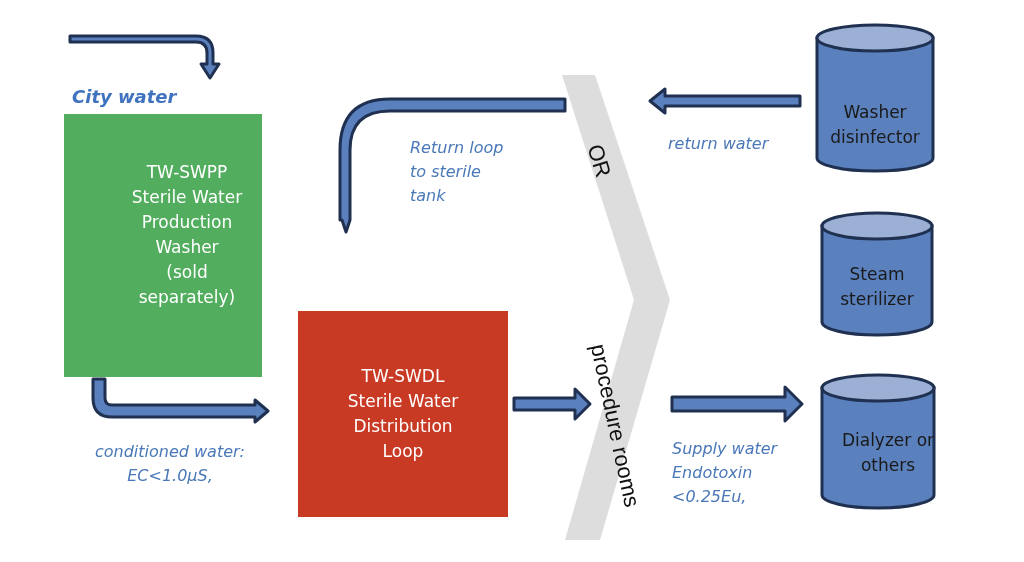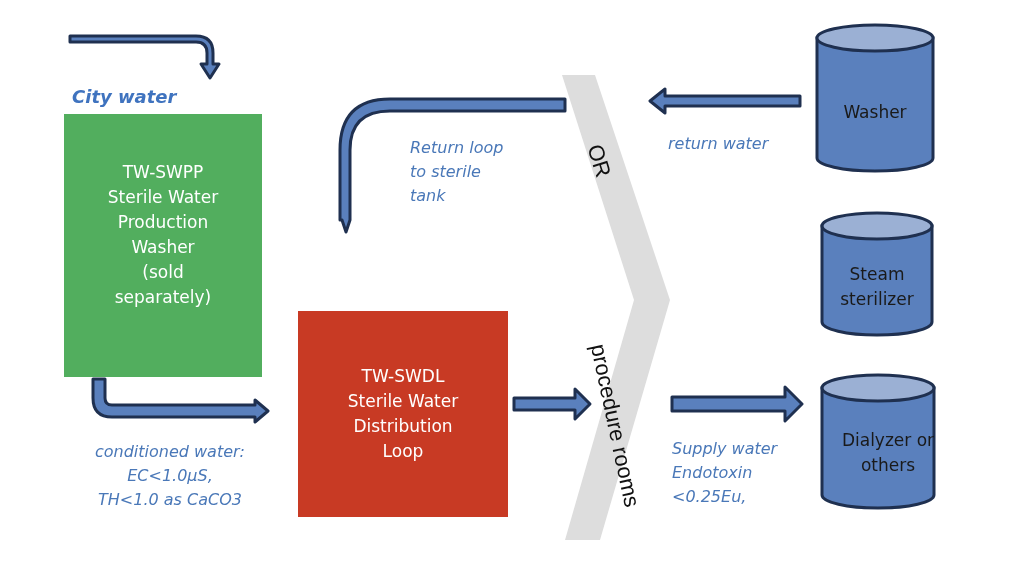--- a/index.html
+++ b/index.html
@@ -47,58 +47,58 @@
     <path d="M822,388 L822,495 A56,13 0 0 0 934,495 L934,388 Z" fill="#5a80bd" stroke="#1f3050" stroke-width="3"></path>
     <ellipse cx="878" cy="388" rx="56" ry="13" fill="#9bb0d4" stroke="#1f3050" stroke-width="3"></ellipse>
   </g>
 
   <text x="0" y="0" font-family="Liberation Sans, sans-serif" font-size="22" fill="#111" transform="translate(592,163) rotate(73)" text-anchor="middle">OR</text>
   <text x="0" y="0" font-family="Liberation Sans, sans-serif" font-size="22" fill="#111" transform="translate(608,427) rotate(78)" text-anchor="middle">procedure rooms</text>
 </svg>
 
 <div class="lbl" style="left:72px; top:85px; font-weight:bold; font-size:18px; color:#3f73bf;">City water</div>
 
-<div class="box-text" style="left:64px; top:160px; width:198px;">
+<div class="box-text" style="left:64px; top:160px; width:198px;padding-left:24px;">
   <span class="line">TW-SWPP</span>
   <span class="line">Sterile Water</span>
   <span class="line">Production</span>
   <span class="line">Washer</span>
   <span class="line">(sold</span>
   <span class="line">separately)</span>
 </div>
 
 <div class="box-text" style="left:298px; top:364px; width:210px;">
   <span class="line">TW-SWDL</span>
   <span class="line">Sterile Water</span>
   <span class="line">Distribution</span>
   <span class="line">Loop</span>
 </div>
 
 <div class="lbl center" style="left:50px; top:440px; width:240px;">
   <span class="line">conditioned water:</span>
   <span class="line">EC&lt;1.0μS,</span>
-  <span class="line">TH&lt;1.0 as CaCO3</span>
 </div>
 
 <div class="lbl" style="left:396px; top:136px;margin-left:14px;">
   <span class="line">Return loop</span>
   <span class="line">to sterile</span>
   <span class="line">tank</span>
 </div>
 
 <div class="lbl" style="left:668px; top:132px;">return water</div>
 
 <div class="lbl" style="left:672px; top:437px;">
   <span class="line">Supply water</span>
   <span class="line">Endotoxin</span>
   <span class="line">&lt;0.25Eu,</span>
 </div>
 
 <div class="cyl-text" style="left:817px; top:100px; width:116px;">
   <span class="line">Washer</span>
+  <span class="line">disinfector</span>
 </div>
 <div class="cyl-text" style="left:822px; top:262px; width:110px;">
   <span class="line">Steam</span>
   <span class="line">sterilizer</span>
 </div>
 <div class="cyl-text" style="left:822px; top:428px; width:132px;">
   <span class="line">Dialyzer or</span>
   <span class="line">others</span>
 </div>
 

